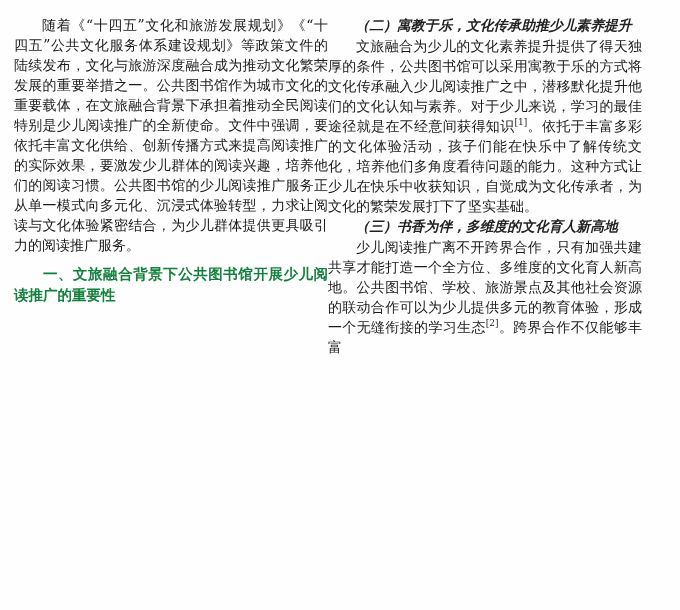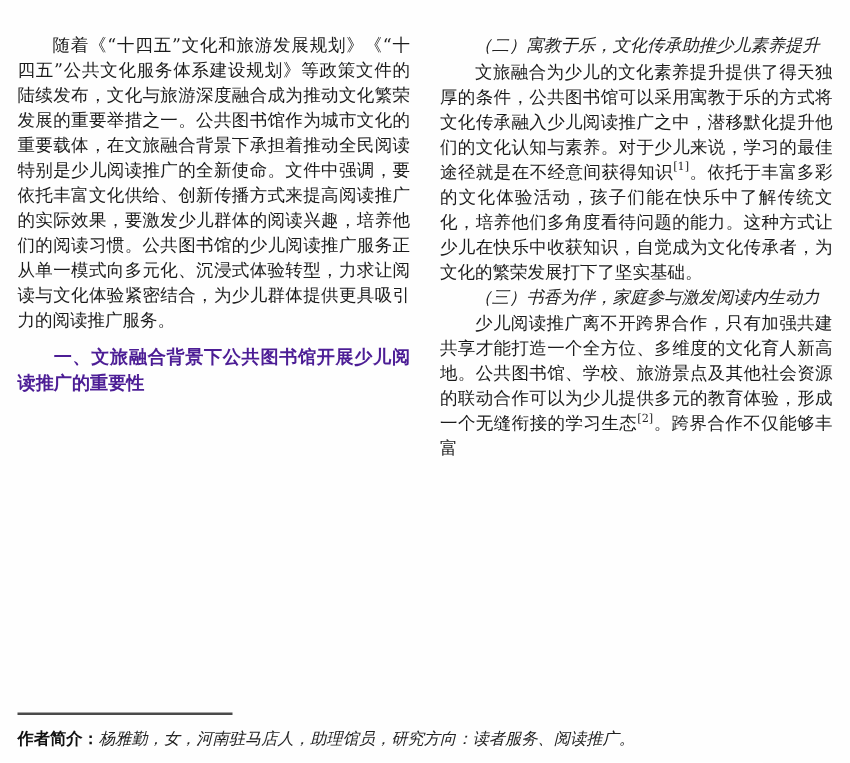--- a/index.html
+++ b/index.html
@@ -12,52 +12,51 @@
     width: 680px;
     height: 610px;
     background: #fefefe;
     color: #1b1b1b;
     font-family: "DejaVu Serif", serif;
     overflow: hidden;
     box-sizing: border-box;
   }
   .columns {
     display: flex;
-    gap: 24px;
     padding: 15px 14px 0 14px;
-    margin-top: 12px;
   }
   .col {
     width: 314px;
     font-size: 14px;
     line-height: 20px;
     text-align: justify;
     text-justify: inter-character;
     word-break: break-all;
   }
   .para {
     margin: 0;
     text-indent: 2em;
   }
   .section-heading {
     margin: 9px 0 7px 0;
     text-indent: 2em;
     font-weight: bold;
     font-size: 14.5px;
     line-height: 21px;
     font-family: "DejaVu Sans", "Liberation Sans", sans-serif;
-    color: #4c1d95;
+    color: #15803d;
   }
   .sub-heading {
     margin: 0;
     text-indent: 2em;
     font-style: italic;
     font-size: 13.8px;
     line-height: 21px;
     color: #222;
+    font-weight: bold;
   }
   sup.ref {
     font-size: 9px;
     line-height: 0;
     vertical-align: super;
     letter-spacing: 0;
   }
   .footer {
     position: absolute;
     left: 14px;
@@ -93,23 +92,19 @@
   <div class="columns">
 
     <div class="col">
       <p class="para">随着《“十四五”文化和旅游发展规划》《“十四五”公共文化服务体系建设规划》等政策文件的陆续发布，文化与旅游深度融合成为推动文化繁荣发展的重要举措之一。公共图书馆作为城市文化的重要载体，在文旅融合背景下承担着推动全民阅读特别是少儿阅读推广的全新使命。文件中强调，要依托丰富文化供给、创新传播方式来提高阅读推广的实际效果，要激发少儿群体的阅读兴趣，培养他们的阅读习惯。公共图书馆的少儿阅读推广服务正从单一模式向多元化、沉浸式体验转型，力求让阅读与文化体验紧密结合，为少儿群体提供更具吸引力的阅读推广服务。</p>
       <p class="section-heading">一、文旅融合背景下公共图书馆开展少儿阅读推广的重要性</p>
     </div>
 
     <div class="col">
       <p class="sub-heading">（二）寓教于乐，文化传承助推少儿素养提升</p>
       <p class="para"><span>文旅融合为少儿的文化素养提升提供了得天独厚的条件，公共图书馆可以采用寓教于乐的方式将文化传承融入少儿阅读推广之中，潜移默化提升他们的文化认知与素养。对于少儿来说，学习的最佳途径就是在不经意间获得知识</span><sup class="ref">[1]</sup><span>。依托于丰富多彩的文化体验活动，孩子们能在快乐中了解传统文化，培养他们多角度看待问题的能力。这种方式让少儿在快乐中收获知识，自觉成为文化传承者，为文化的繁荣发展打下了坚实基础。</span></p>
-      <p class="sub-heading">（三）书香为伴，家庭参与激发阅读内生动力</p>
+      <p class="sub-heading">（三）书香为伴，多维度的文化育人新高地</p>
       <p class="para"><span>少儿阅读推广离不开跨界合作，只有加强共建共享才能打造一个全方位、多维度的文化育人新高地。公共图书馆、学校、旅游景点及其他社会资源的联动合作可以为少儿提供多元的教育体验，形成一个无缝衔接的学习生态</span><sup class="ref">[2]</sup><span>。跨界合作不仅能够丰富</span></p>
     </div>
 
   </div>
 
-  <div class="footer">
-    <div class="footer-rule"></div>
-    <div class="footer-text"><span class="footer-label">作者简介：</span><span class="footer-body">杨雅勤，女，河南驻马店人，助理馆员，研究方向：读者服务、阅读推广。</span></div>
-  </div>
 </div>
 
 </body></html>

